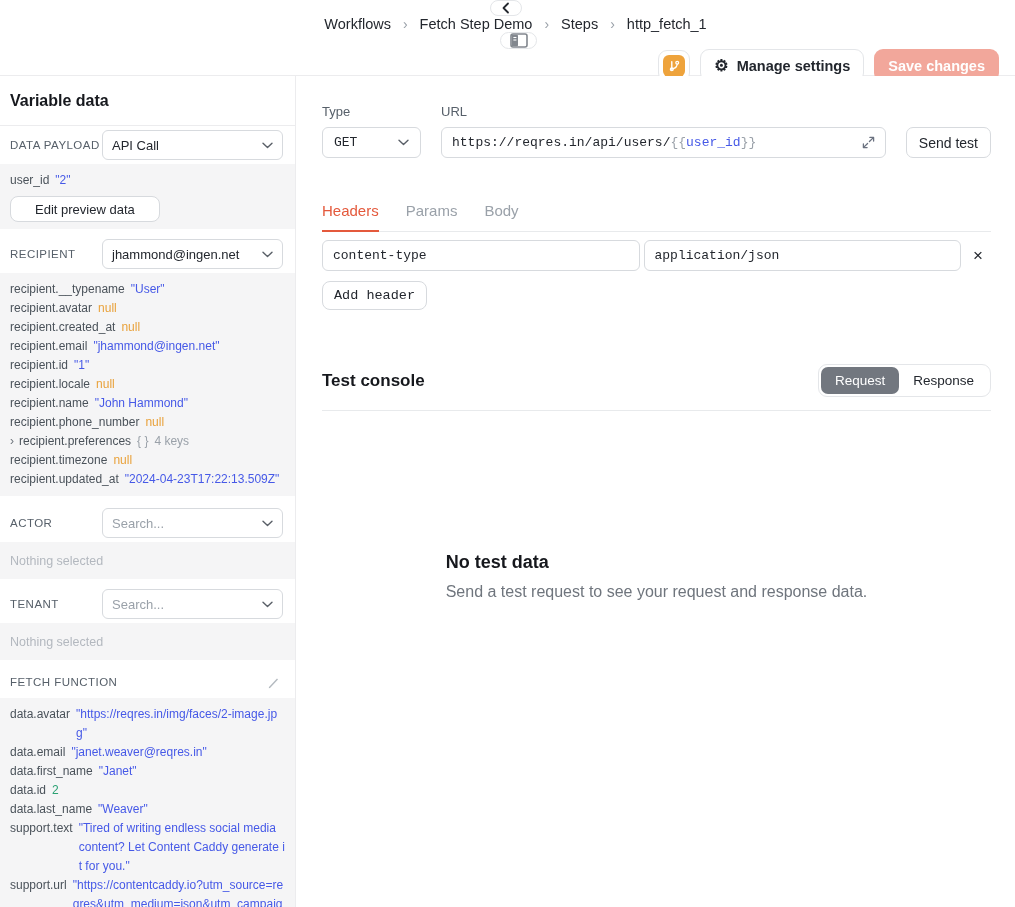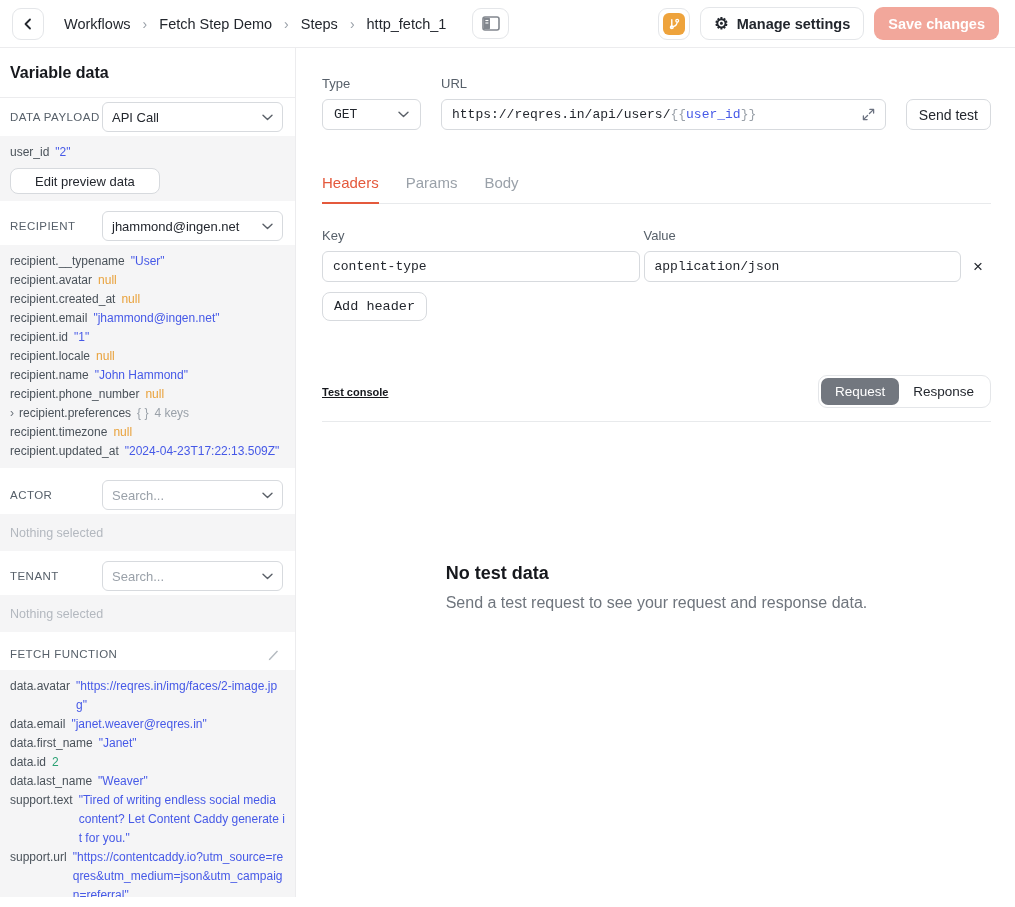--- a/index.html
+++ b/index.html
@@ -12,22 +12,22 @@
     font-size: 14px;
   }
   :root {
     --accent: #e4593c; --blue: #4659e7; --orange: #e9a23b; --green: #2aa173;
     --amber: #eea33c; --salmon: #f2a79b; --seg: #72777f;
     --border: #e4e6e9; --border-light: #ececee; --band: #f5f5f6;
     --label: #57606a; --muted: #9aa1a9; --faint: #b3b8bf;
   }
   
   .topbar {
-    height: 48px; border-bottom: 1px solid var(--border-light);
-    display: flex; align-items: center; padding: 0 16px 0 12px; background: #fff;
+    height: 76px; border-bottom: 1px solid var(--border-light);
+    display: flex; align-items: center; padding: 0 16px 0 12px; background: #fff; flex-direction: column;
   }
   .icon-btn {
     background: #fff; border: 1px solid var(--border); border-radius: 9px;
     display: flex; align-items: center; justify-content: center; cursor: pointer;
   }
   .back-btn { width: 32px; height: 32px; }
   .breadcrumb { display: flex; align-items: center; gap: 12px; margin-left: 20px; font-size: 14.5px; font-weight: 500; color: #23272e; }
   .crumb { white-space: nowrap; }
   .crumb-sep { color: var(--muted); font-size: 14px; }
   .panel-btn { width: 37px; height: 31px; margin-left: 26px; }
@@ -113,21 +113,21 @@
     display: flex; align-items: center; padding: 0 10px;
     font-family: "Liberation Mono", monospace; font-size: 13px; color: #23272e;
   }
   .x-btn { width: 26px; flex: none; background: none; border: none; font-size: 17px; color: #23272e; cursor: pointer; line-height: 1; }
   .add-header {
     margin-top: 10px; height: 29px; padding: 0 11px; border: 1px solid #d7dade; border-radius: 8px;
     background: #fff; font-size: 13.5px; color: #23272e; cursor: pointer;
     font-family: Liberation Mono, monospace;
   }
   .tc-head { margin-top: 54px; display: flex; align-items: center; justify-content: space-between; }
-  .tc-title { font-size: 11px; font-weight: 700; color: #16181d; text-decoration: underline; }
+  .tc-title { font-size: 17px; font-weight: 700; color: #16181d; }
   .toggle { display: flex; border: 1px solid var(--border); border-radius: 9px; padding: 2px; background: #fff; justify-content: center; }
   .seg { font-size: 13.5px; padding: 6px 14px; border-radius: 7px; color: #23272e; cursor: pointer; }
   .seg.active { background: var(--seg); color: #fff; }
   .tc-divider { margin-top: 13px; border-bottom: 1px solid #e8eaec; }
   .empty { width: fit-content; margin: 141px auto 0; }
   .empty-title { font-size: 18px; font-weight: 700; color: #16181d; margin-bottom: 10px; }
   .empty-caption { font-size: 16px; color: #6f757d; }
   
   svg { display: block; }
 </style>
@@ -349,25 +349,20 @@
       </div>
       <button class="send-test">Send test</button>
     </div>
 
     <div class="tabs">
       <div class="tab active">Headers</div>
       <div class="tab">Params</div>
       <div class="tab">Body</div>
     </div>
 
-    <div class="hdr-labels">
-      <div class="col">Key</div>
-      <div class="col">Value</div>
-      <div class="spacer"></div>
-    </div>
     <div class="hdr-inputs">
       <div class="text-input">content-type</div>
       <div class="text-input">application/json</div>
       <button class="x-btn"><span>×</span></button>
     </div>
     <button class="add-header">Add header</button>
 
     <div class="tc-head">
       <div class="tc-title">Test console</div>
       <div class="toggle">

